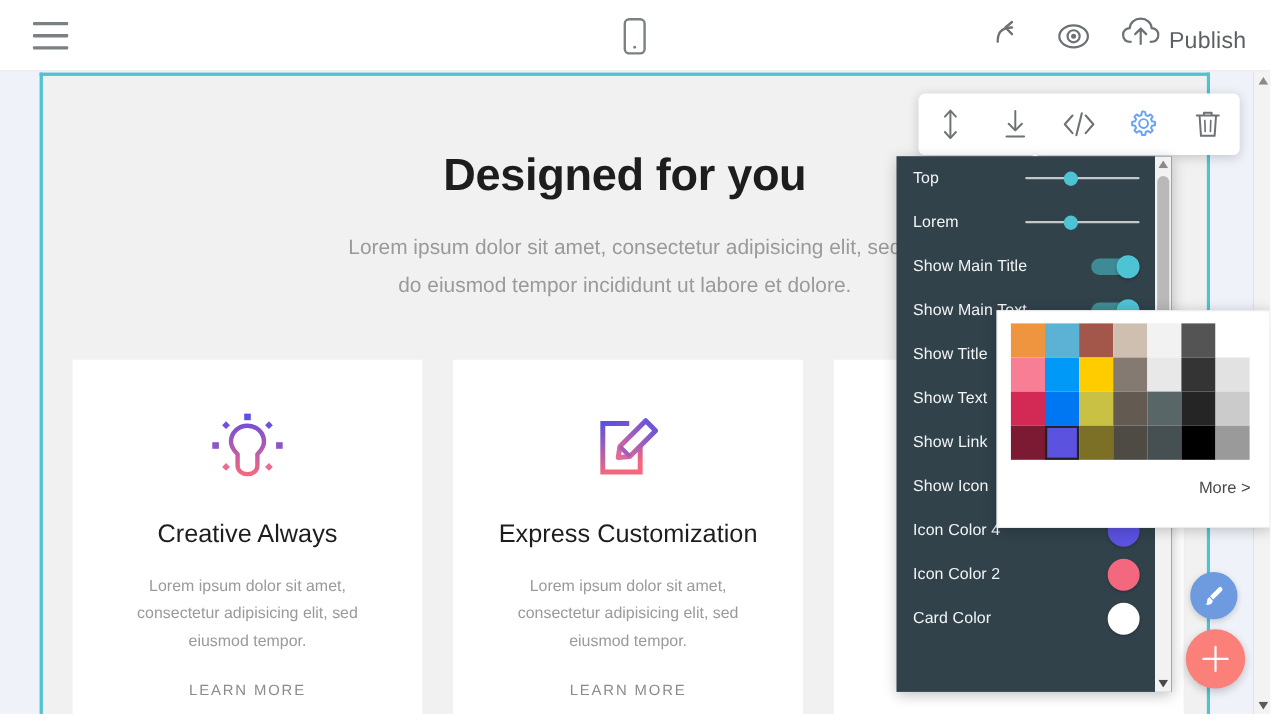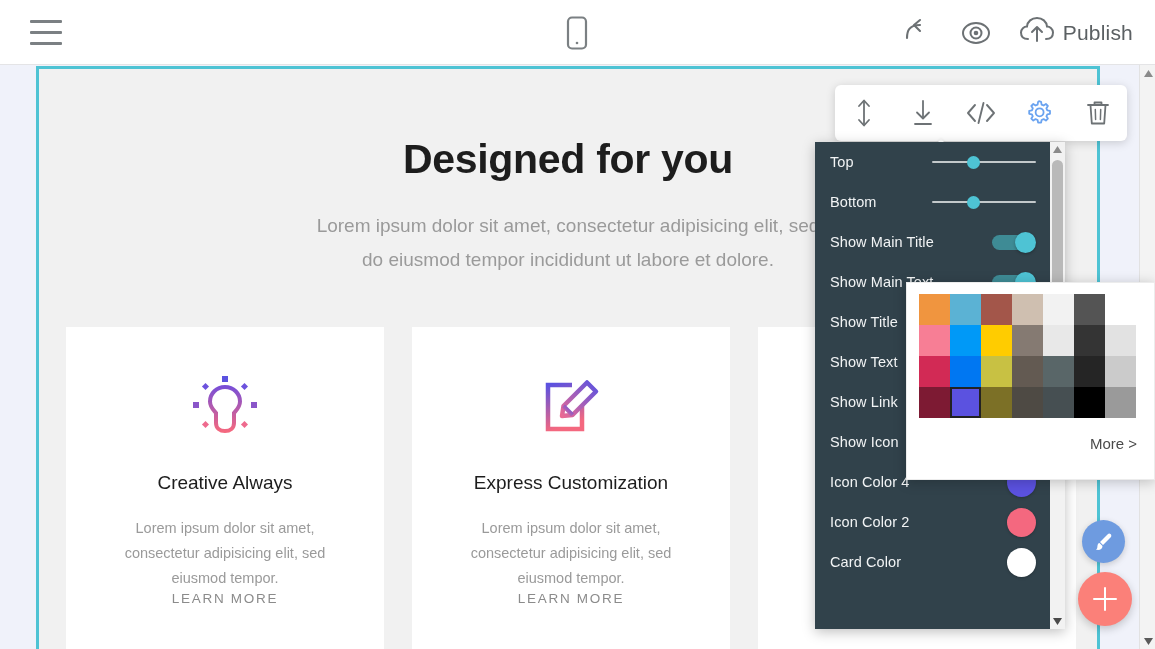--- a/index.html
+++ b/index.html
@@ -19,21 +19,21 @@
     z-index: 60;
   }
   .hamburger { position: absolute; left: 30px; top: 20px; width: 32px; height: 25px; cursor: pointer; }
   .hamburger span { display: block; width: 32px; height: 3px; background: #7b8083; margin-bottom: 8px; border-radius: 1px; }
   .hamburger span:last-child { margin-bottom: 0; }
 
   .device-icon { position: absolute; left: 564px; top: 16px; width: 26px; height: 34px; cursor: pointer; }
 
   .topbar-right { position: absolute; right: 22px; top: 0; height: 65px; display: flex; align-items: center; gap: 26px; }
   .tb-icon { width: 34px; height: 34px; display: flex; align-items: center; justify-content: center; cursor: pointer; }
-  .publish-group { display: flex; align-items: center; gap: 8px; cursor: pointer; }
+  .publish-group { display: flex; align-items: flex-end; gap: 8px; cursor: pointer; }
   .publish-label { font-size: 21px; color: #5b6063; font-weight: 400; letter-spacing: 0.2px; }
 
   
   .canvas-wrap {
     position: absolute; left: 0; top: 65px; width: 1139px; height: 584px;
     background: #f0f2fa; overflow: hidden;
   }
   .canvas-frame {
     position: absolute; left: 36px; top: 1px; width: 1064px; height: 583px;
     border: 3px solid #4ec3d4; border-bottom: none;
@@ -55,27 +55,27 @@
   .cards {
     position: absolute; left: 27px; top: 258px; width: 1010px;
     display: flex; gap: 28px;
   }
   .card {
     width: 318px; height: 330px; background: #ffffff;
     display: flex; flex-direction: column; align-items: center;
     padding-top: 44px;
   }
   .card-icon { width: 72px; height: 72px; display: flex; align-items: center; justify-content: center; }
-  .card-title { margin-top: 29px; font-size: 19px; color: #1d1d1d; font-weight: 400; }
+  .card-title { margin-top: 29px; font-size: 23px; color: #1d1d1d; font-weight: 400; }
   .card-text {
     margin-top: 22px; font-size: 14.5px; color: #9a9a9a; line-height: 25px;
     text-align: center; width: 236px;
   }
   .card-link {
-    font-size: 13.5px; letter-spacing: 1.7px; color: #8b8b8b;
+    margin-top: 24px; font-size: 13.5px; letter-spacing: 1.7px; color: #8b8b8b;
     text-transform: uppercase; cursor: pointer;
   }
 
   
   .right-rail {
     position: absolute; right: 0; top: 65px; width: 16px; height: 584px;
     background: #f3f3f3; border-left: 1px solid #e2e2e2; z-index: 40;
   }
   .rail-arrow { width: 16px; height: 16px; display:flex; align-items:center; justify-content:center; cursor:pointer; }
   .rail-arrow svg { display:block; }
@@ -353,21 +353,21 @@
         <div class="sp-row">
           <div class="sp-label">Top</div>
           <div class="sp-ctrl">
             <div class="slider">
               <div class="track"></div>
               <div class="knob" style="left: 35.1px;"></div>
             </div>
           </div>
         </div>
         <div class="sp-row">
-          <div class="sp-label">Bottom</div>
+          <div class="sp-label">Lorem</div>
           <div class="sp-ctrl">
             <div class="slider">
               <div class="track"></div>
               <div class="knob" style="left: 35.1px;"></div>
             </div>
           </div>
         </div>
         <div class="sp-row">
           <div class="sp-label">Show Main Title</div>
           <div class="sp-ctrl">

